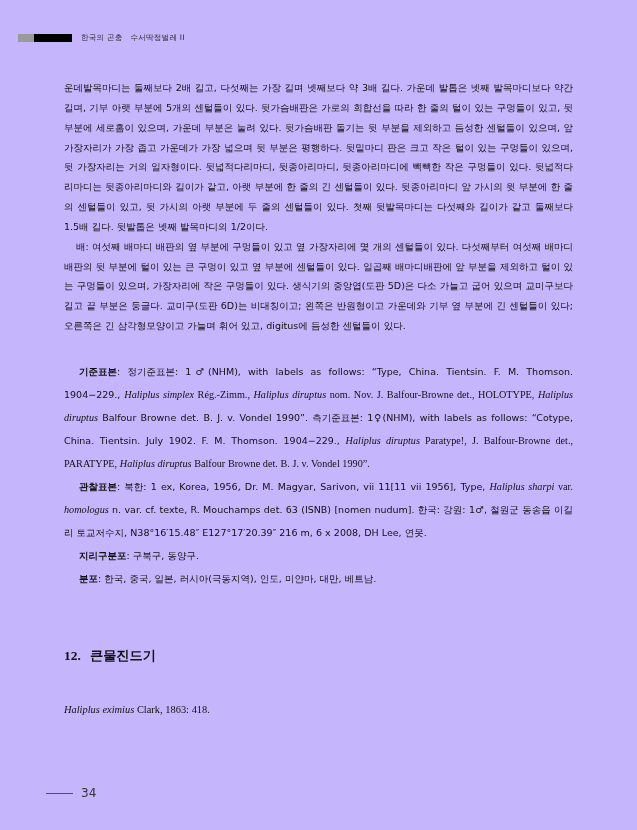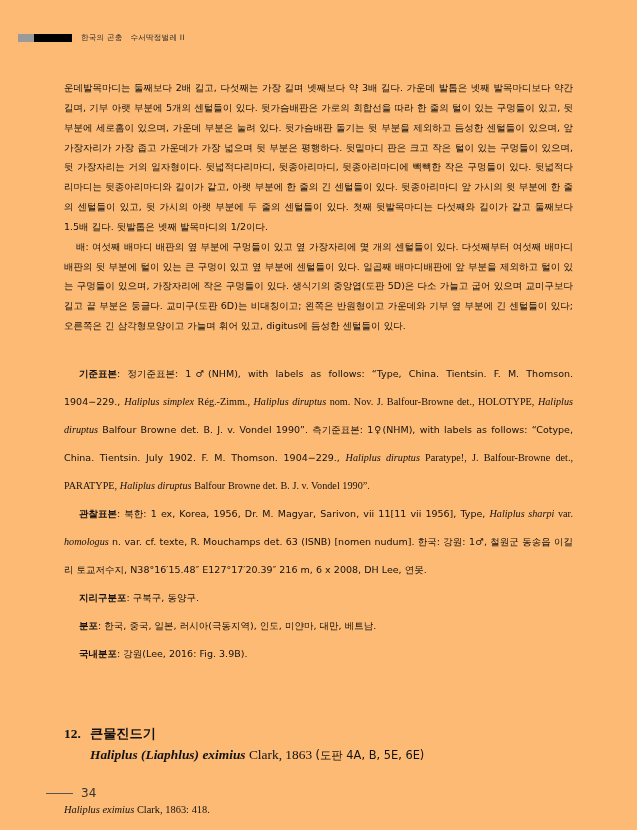--- a/index.html
+++ b/index.html
@@ -11,21 +11,21 @@
     height: 830px;
     background: #ffffff;
     font-family: "Liberation Serif", "DejaVu Serif", serif;
     color: #111111;
     overflow: hidden;
   }
   .page {
     position: relative;
     width: 637px;
     height: 830px;
-    background: #fdba74;
+    background: #c4b5fd;
   }
 
   
   .header {
     position: absolute;
     left: 0;
     top: 28px;
     width: 637px;
     height: 20px;
     display: flex;
@@ -82,21 +82,21 @@
     text-align: justify;
   }
 
   .gap-sm { height: 10px; }
   .gap-md { height: 17px; }
   .gap-lg { height: 24px; }
 
   
   .records p {
     font-size: 10.2px;
-    line-height: 28px;
+    line-height: 23px;
     text-align: justify;
   }
   .records p.lead {
     text-indent: 15px;
   }
   .flat { text-align: left !important; }
   i, .i {
     font-style: italic;
   }
   .bi {
@@ -199,31 +199,29 @@
     <div class="records">
 
       <p class="lead"><span class="krb">기준표본</span><span class="kr">: 정기준표본: 1♂(NHM), with labels as follows: “Type, China. Tientsin. F. M. Thomson. 1904−229., </span><i>Haliplus simplex</i><span> Rég.-Zimm., </span><i>Haliplus diruptus</i><span> nom. Nov. J. Balfour-Browne det., HOLOTYPE, </span><i>Haliplus diruptus</i><span class="kr"> Balfour Browne det. B. J. v. Vondel 1990”. 측기준표본: 1♀(NHM), with labels as follows: “Cotype, China. Tientsin. July 1902. F. M. Thomson. 1904−229., </span><i>Haliplus diruptus</i><span> Paratype!, J. Balfour-Browne det., PARATYPE, </span><i>Haliplus diruptus</i><span> Balfour Browne det. B. J. v. Vondel 1990”.</span></p>
 
       <p class="lead"><span class="krb">관찰표본</span><span class="kr">: 북한: 1 ex, Korea, 1956, Dr. M. Magyar, Sarivon, vii 11[11 vii 1956], Type, </span><i>Haliplus sharpi</i><span> var. </span><i>homologus</i><span class="kr"> n. var. cf. texte, R. Mouchamps det. 63 (ISNB) [nomen nudum]. 한국: 강원: 1♂, 철원군 동송읍 이길리 토교저수지, N38°16′15.48″ E127°17′20.39″ 216 m, 6 x 2008, DH Lee, 연못.</span></p>
 
       <p class="lead flat"><span class="krb">지리구분포</span><span class="kr">: 구북구, 동양구.</span></p>
 
       <p class="lead flat"><span class="krb">분포</span><span class="kr">: 한국, 중국, 일본, 러시아(극동지역), 인도, 미얀마, 대만, 베트남.</span></p>
 
-      <p class="lead flat"><span class="krb">국내분포</span><span class="kr">: 강원(Lee, 2016: Fig. 3.9B).</span></p>
 
 
     </div>
 
     <div class="gap-lg"></div>
     <div class="gap-md"></div>
 
     <div class="species-heading">
       <div class="sp-line1"><span class="sp-num">12.</span>&nbsp; <span>큰물진드기</span></div>
-      <div class="sp-line2"><span class="bi">Haliplus</span><span class="bi"> <span>(Liaphlus)</span></span> <span class="bi">eximius</span> <span class="plain">Clark, 1863</span> <span class="plate">(도판 4A, B, 5E, 6E)</span></div>
     </div>
 
     <div class="gap-lg"></div>
     <div class="gap-sm"></div>
 
     <p class="synonym flat"><i>Haliplus eximius</i><span> Clark, 1863: 418.</span></p>
 
   </div>
 
   <div class="footer">

